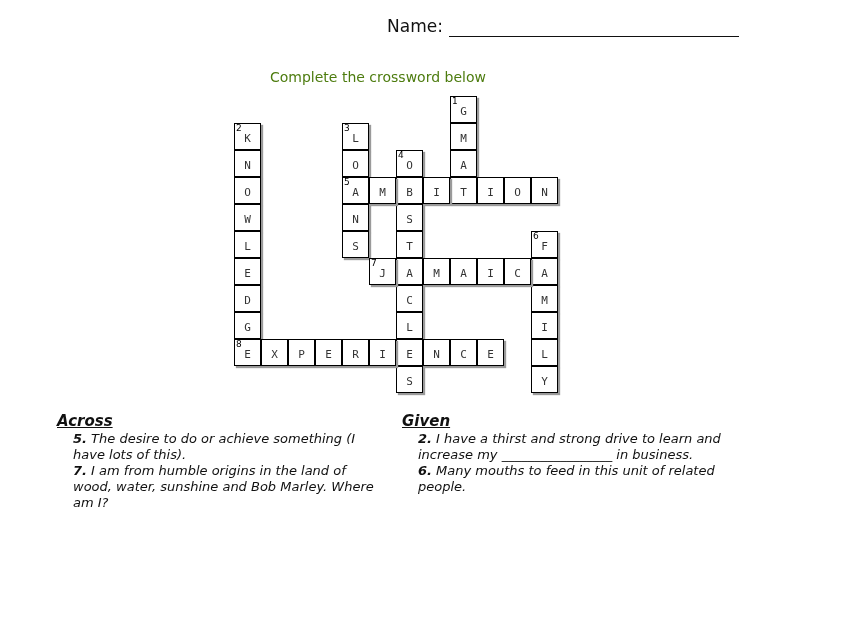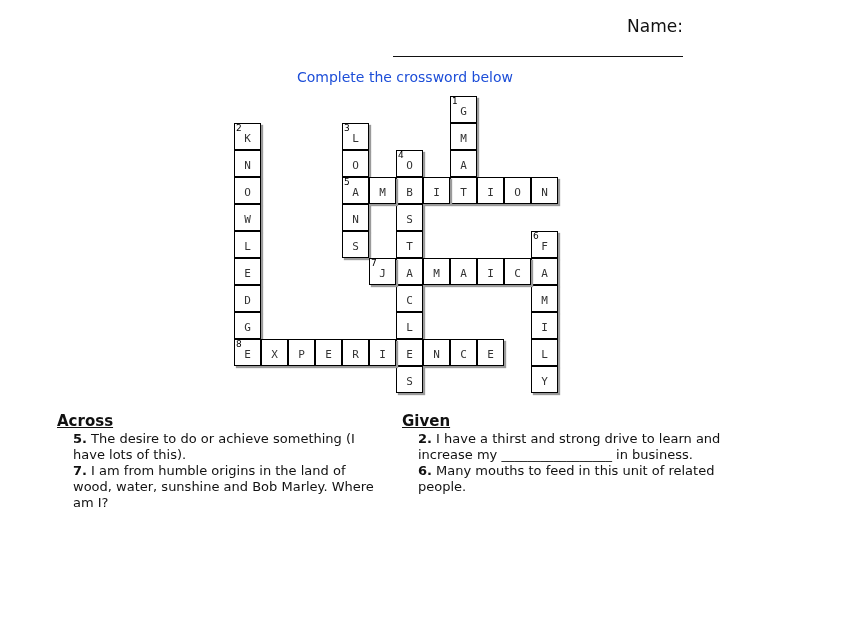--- a/index.html
+++ b/index.html
@@ -1,28 +1,28 @@
 <!DOCTYPE html>
 <html><head>
 <meta charset="utf-8">
 <style>
   html, body { margin: 0; padding: 0; background: #ffffff; }
   body { width: 858px; height: 628px; position: relative; overflow: hidden;
          font-family: "DejaVu Sans", sans-serif; color: #111; }
-  .name-row { position: absolute; left: 387px; top: 16px; font-size: 17px; display: flex; align-items: flex-end; flex-direction: column; }
+  .name-row { position: absolute; left: 387px; top: 16px; font-size: 17px; display: flex; align-items: flex-start; }
   .name-line { display: inline-block; width: 290px; border-bottom: 1.5px solid #111; margin-left: 6px; height: 20px; }
-  .instructions { position: absolute; left: 297px; top: 69px; font-size: 14px; color: #1d4ed8; }
+  .instructions { position: absolute; left: 270px; top: 69px; font-size: 14px; color: #4d7c0f; }
   .grid { position: absolute; left: 0; top: 0; width: 858px; height: 420px; }
   .cell { position: absolute; width: 27px; height: 27px; box-sizing: border-box;
           border: 1px solid #000; background: #fff;
           box-shadow: 2px 2px 1px #9a9a9a;
           font-family: "DejaVu Sans Mono", "Liberation Mono", monospace; font-size: 11px; color: #333; }
   .cell .letter { position: absolute; left: 0; right: 0; top: 8px; text-align: center; }
   .cell .num { position: absolute; left: 1px; top: -1px; font-size: 9px; color: #000; font-family: "DejaVu Sans", sans-serif; }
-  .clues { position: absolute; top: 413px; font-size: 13px; line-height: 16px; color: #111; }
+  .clues { position: absolute; top: 413px; font-size: 13px; line-height: 16px; color: #111; font-style: italic; }
   .clues.across { left: 57px; width: 330px; }
   .clues.down { left: 402px; width: 340px; }
   .clues h3 { margin: 0 0 1px 0; font-size: 15px; font-weight: bold; text-decoration: underline; line-height: 17px; }
   .clue { padding-left: 16px; }
   .clue b { font-weight: bold; }
 </style>
 </head>
 <body>
 
 <div class="name-row">

